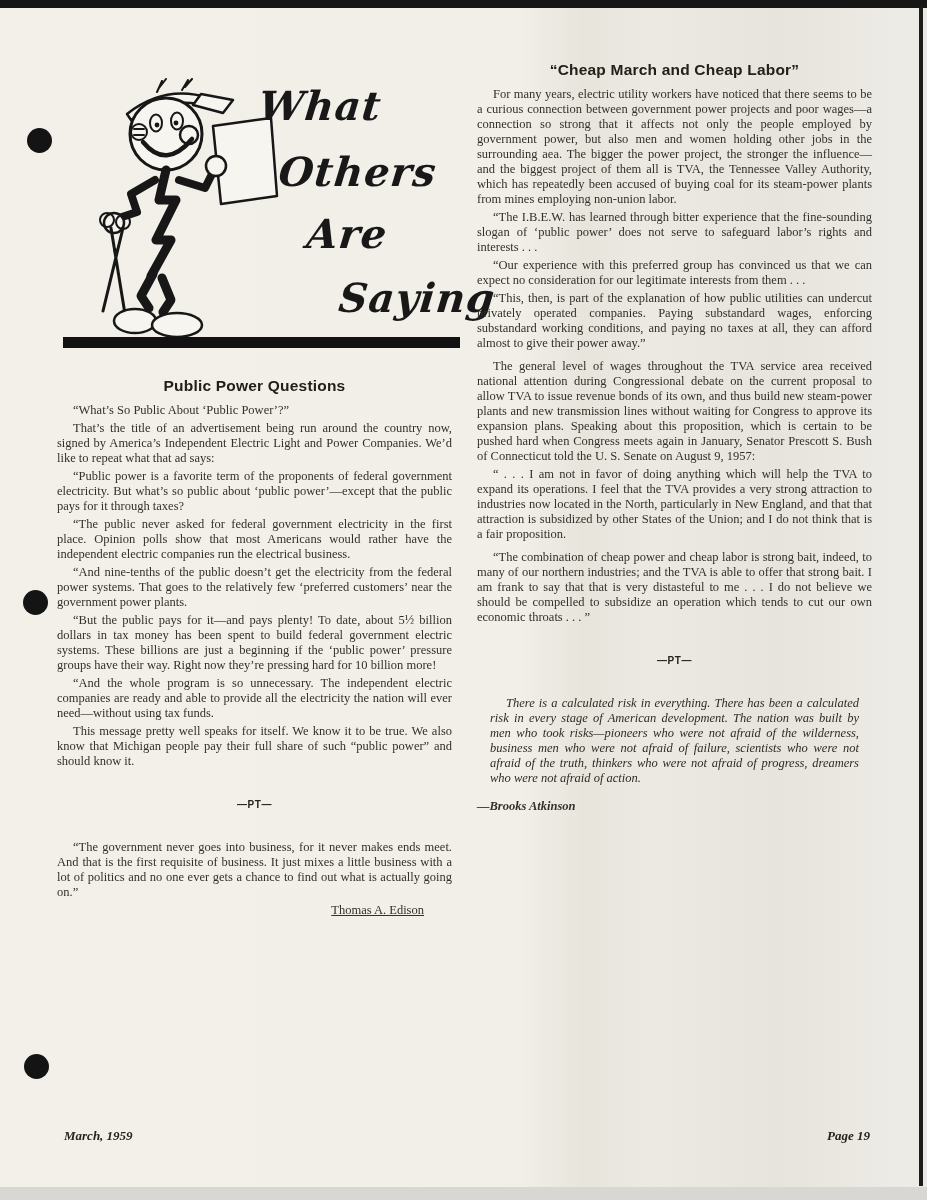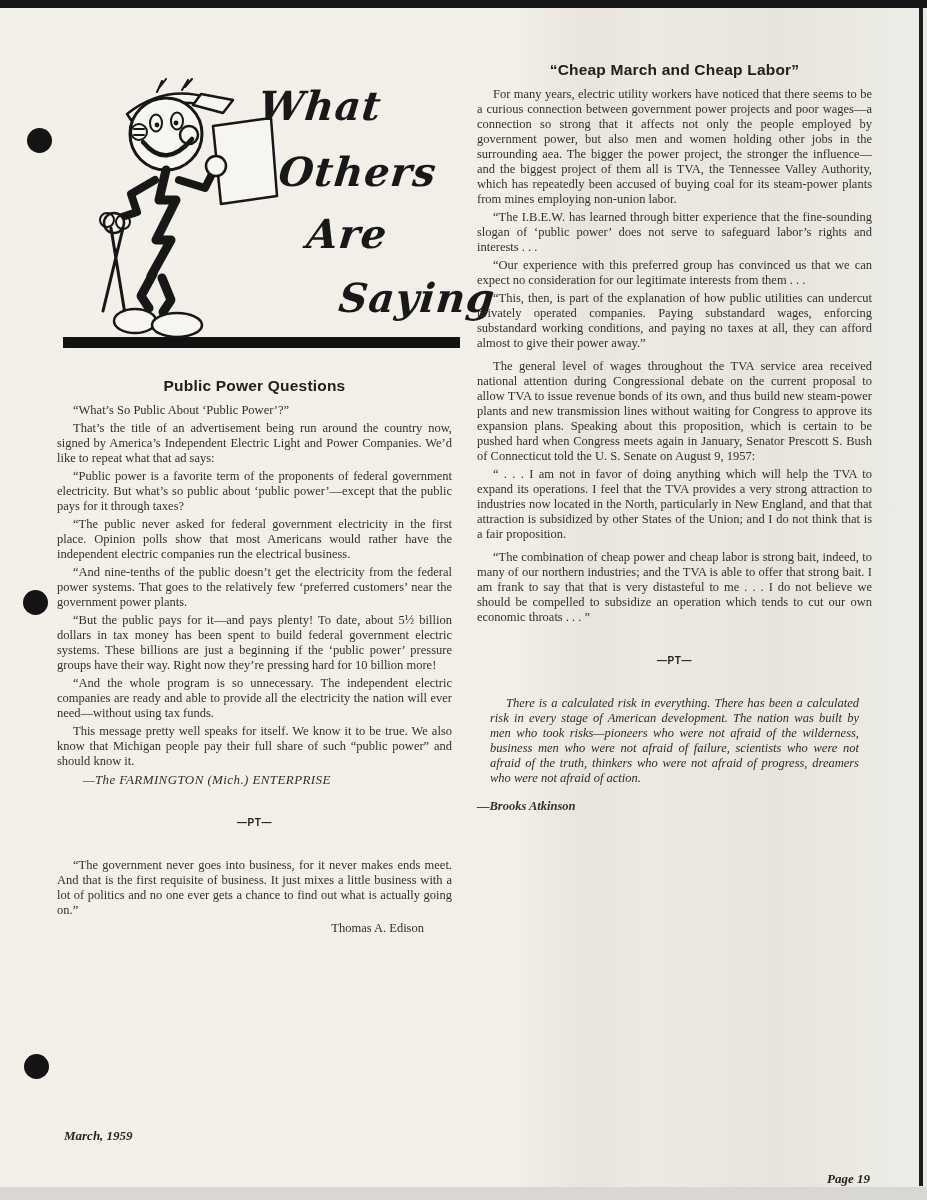--- a/index.html
+++ b/index.html
@@ -29,28 +29,28 @@
   #col-left{left:57px;top:378px;}
   #col-right{left:477px;top:62px;}
   .col-heading{font-family:"Liberation Sans", sans-serif;font-weight:700;font-size:15.5px;
     text-align:center;margin:0 0 10px 0;color:#222019;letter-spacing:0.2px;}
   .para{margin:0 0 3px 0;text-indent:16px;}
   .mt8{margin-top:8px;}
   .divider{font-family:"Liberation Sans", sans-serif;font-weight:700;font-size:10px;
     text-align:center;margin:28px 0;letter-spacing:0.5px;color:#262420;text-indent:0;}
   .attrib-src{font-style:italic;text-indent:0;padding-left:26px;margin:2px 0 0 0;text-align:left;
     font-size:13px;letter-spacing:0.4px;}
-  .attrib-right{text-align:right;text-indent:0;margin:1px 0 0 0;padding-right:28px;}
+  .attrib-right{text-align:right;text-indent:0;margin:1px 0 0 0;padding-right:28px;text-decoration:underline;}
   .closing-quote{font-style:italic;font-weight:400;line-height:15px;margin:13px;text-indent:16px;color:#2e2b26;}
   .closing-attrib{font-style:italic;font-weight:600;text-align:left;padding-right:10px;margin-top:4px;text-indent:0;}
 
   
   .footer-item{position:absolute;font-style:italic;font-weight:700;font-size:13px;color:#26241f;}
   #footer-issue{left:57px;top:1128px;margin-left:7px;}
-  #footer-page{left:640px;top:1171px;width:230px;text-align:right;}
+  #footer-page{left:640px;top:1128px;width:230px;text-align:right;}
 </style>
 </head>
 <body>
 
 <div id="stage">
 
   <div class="top-band"></div>
   <div class="right-edge"></div>
   <div class="right-border"></div>
   <div class="bottom-strip"></div>
@@ -115,21 +115,20 @@
   <div class="col" id="col-left">
     <h2 class="col-heading">Public Power Questions</h2>
     <p class="para">“What’s So Public About ‘Public Power’?”</p>
     <p class="para">That’s the title of an advertisement being run around the country now, signed by America’s Independent Electric Light and Power Companies. We’d like to repeat what that ad says:</p>
     <p class="para">“Public power is a favorite term of the proponents of federal government electricity. But what’s so public about ‘public power’—except that the public pays for it through taxes?</p>
     <p class="para">“The public never asked for federal government electricity in the first place. Opinion polls show that most Americans would rather have the independent electric companies run the electrical business.</p>
     <p class="para">“And nine-tenths of the public doesn’t get the electricity from the federal power systems. That goes to the relatively few ‘preferred customers’ near the government power plants.</p>
     <p class="para">“But the public pays for it—and pays plenty! To date, about 5½ billion dollars in tax money has been spent to build federal government electric systems. These billions are just a beginning if the ‘public power’ pressure groups have their way. Right now they’re pressing hard for 10 billion more!</p>
     <p class="para">“And the whole program is so unnecessary. The independent electric companies are ready and able to provide all the electricity the nation will ever need—without using tax funds.</p>
     <p class="para">This message pretty well speaks for itself. We know it to be true. We also know that Michigan people pay their full share of such “public power” and should know it.</p>
-    <p class="para attrib-src">—The FARMINGTON (Mich.) ENTERPRISE</p>
     <div class="divider">—PT—</div>
     <p class="para">“The government never goes into business, for it never makes ends meet. And that is the first requisite of business. It just mixes a little business with a lot of politics and no one ever gets a chance to find out what is actually going on.”</p>
     <p class="para attrib-right">Thomas A. Edison</p>
   </div>
 
   <div class="col" id="col-right">
     <h2 class="col-heading">“Cheap March and Cheap Labor”</h2>
     <p class="para">For many years, electric utility workers have noticed that there seems to be a curious connection between government power projects and poor wages—a connection so strong that it affects not only the people employed by government power, but also men and women holding other jobs in the surrounding aea.  The bigger the power project, the stronger the influence—and the biggest project of them all is TVA, the Tennessee Valley Authority, which has repeatedly been accused of buying coal for its steam-power plants from mines employing non-union labor.</p>
     <p class="para">“The I.B.E.W. has learned through bitter experience that the fine-sounding slogan of ‘public power’ does not serve to safeguard labor’s rights and interests . . .</p>
     <p class="para">“Our experience with this preferred group has convinced us that we can expect no consideration for our legitimate interests from them . . .</p>

